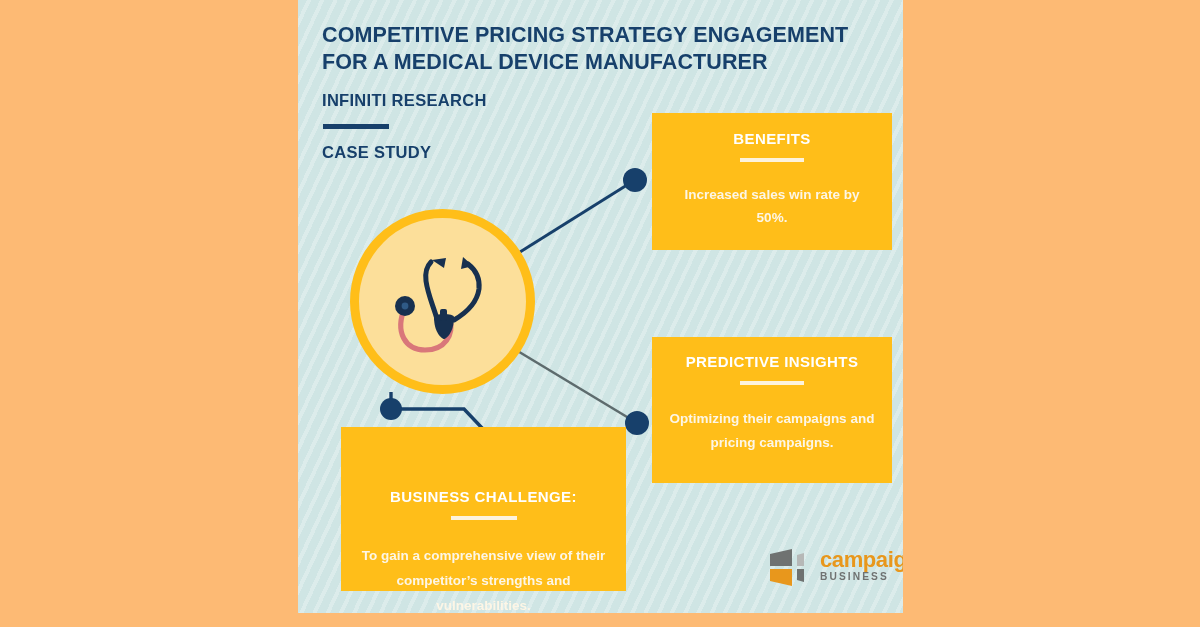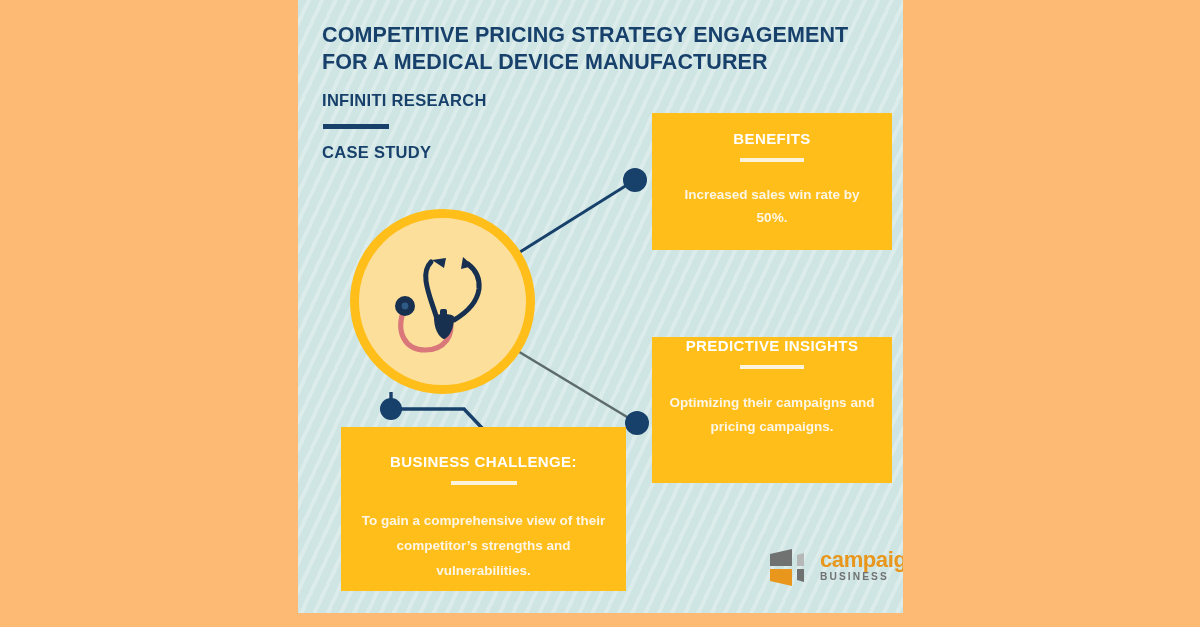--- a/index.html
+++ b/index.html
@@ -115,29 +115,29 @@
 
   #card-benefits { left: 354px; top: 113px; width: 240px; height: 137px; }
   #card-benefits .card-title { font-size: 15px; padding-top: 17px; }
   #card-benefits .card-rule { width: 64px; }
   #card-benefits .card-body {
     font-size: 13.5px; line-height: 23px;
     padding: 21px 20px 0 20px;
   }
 
   #card-insights { left: 354px; top: 337px; width: 240px; height: 146px; }
-  #card-insights .card-title { font-size: 15px; }
+  #card-insights .card-title { font-size: 15px; padding-top: 16px; }
   #card-insights .card-rule { width: 64px; }
   #card-insights .card-body {
     font-size: 13.5px; line-height: 24px;
     padding: 22px 14px 0 14px;
   }
 
   #card-challenge { left: 43px; top: 427px; width: 285px; height: 164px; }
-  #card-challenge .card-title { font-size: 15px; padding-top: 26px; }
+  #card-challenge .card-title { font-size: 15px; padding-top: 26px; margin-top: 35px; }
   #card-challenge .card-rule { width: 66px; }
   #card-challenge .card-body {
     font-size: 13.5px; line-height: 25px;
     padding: 23px 18px 0 18px;
   }
 
   
   #logo {
     position: absolute;
     left: 470px; top: 546px;

